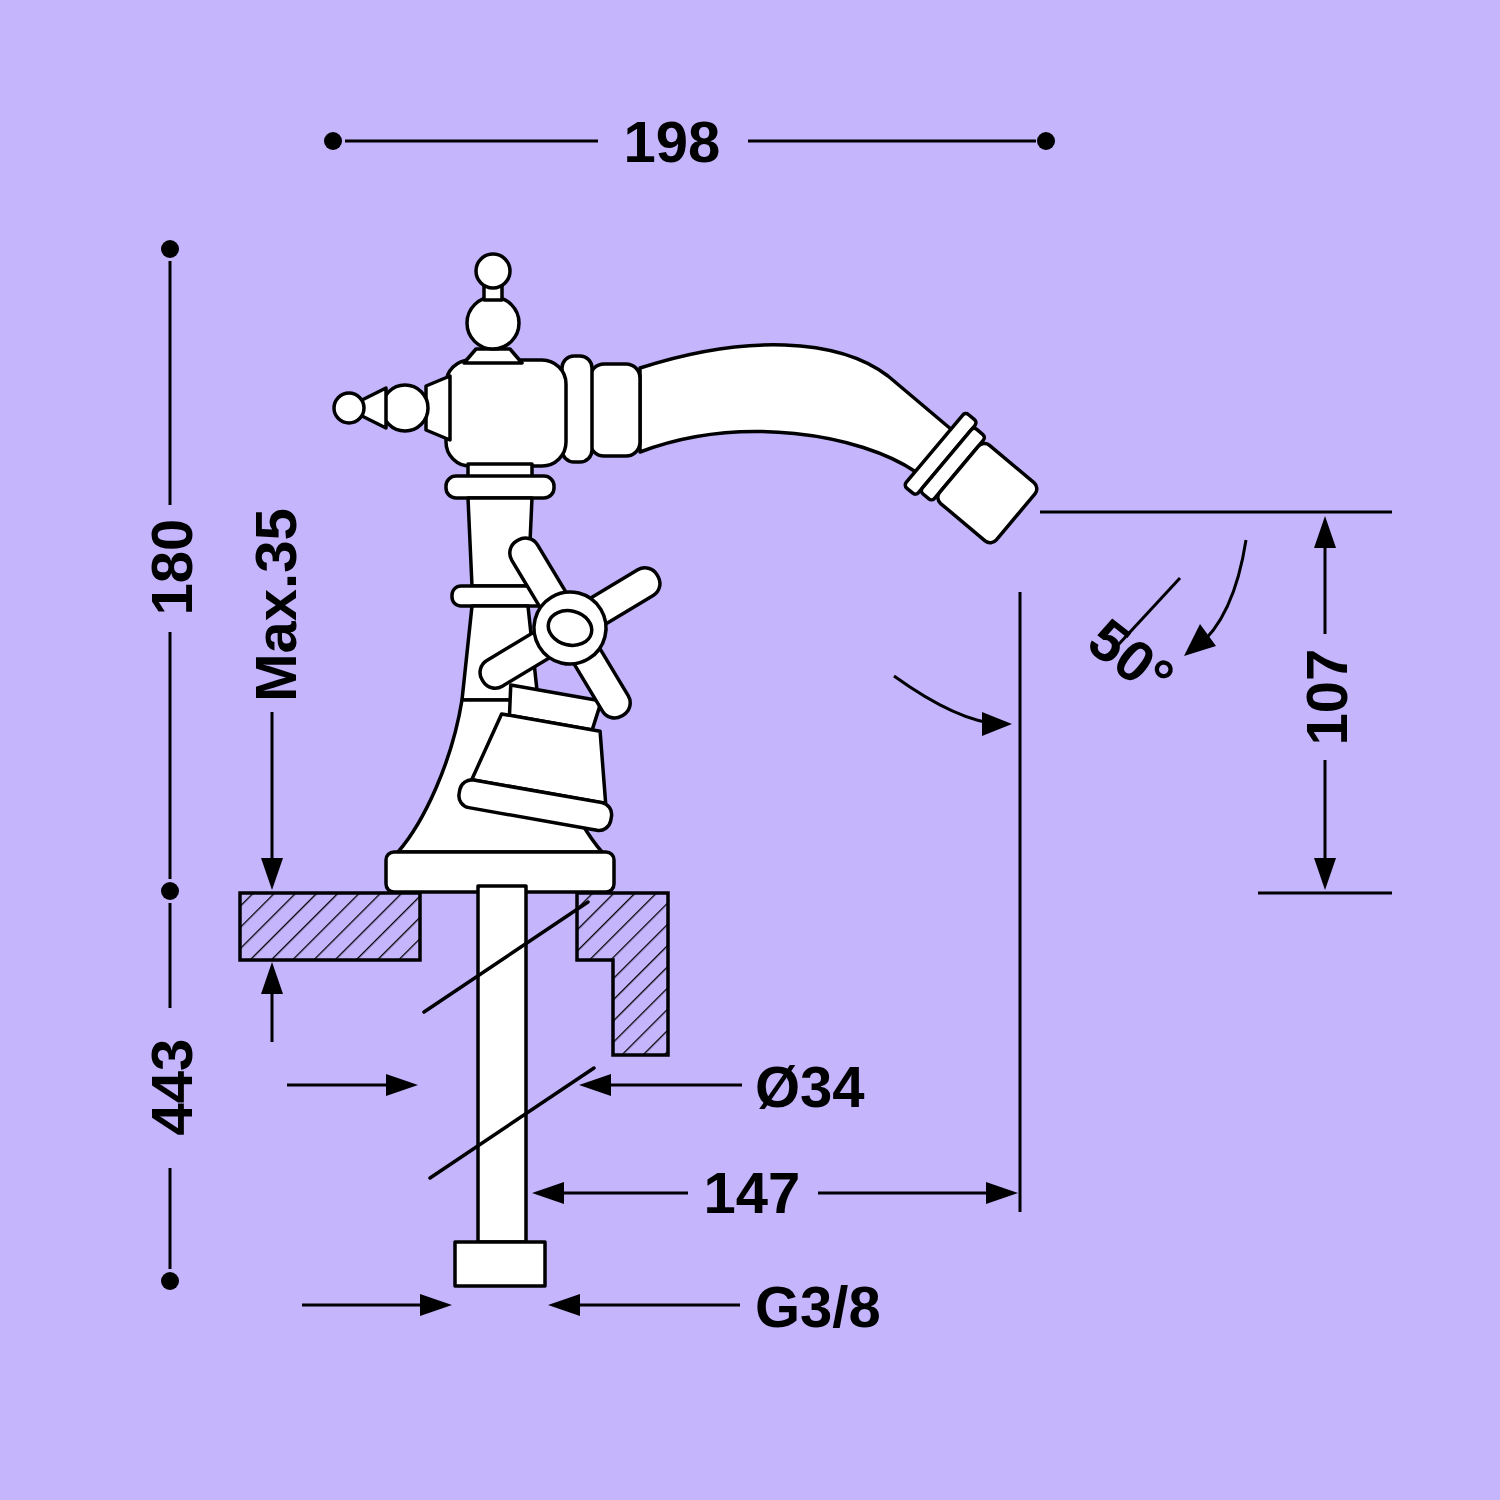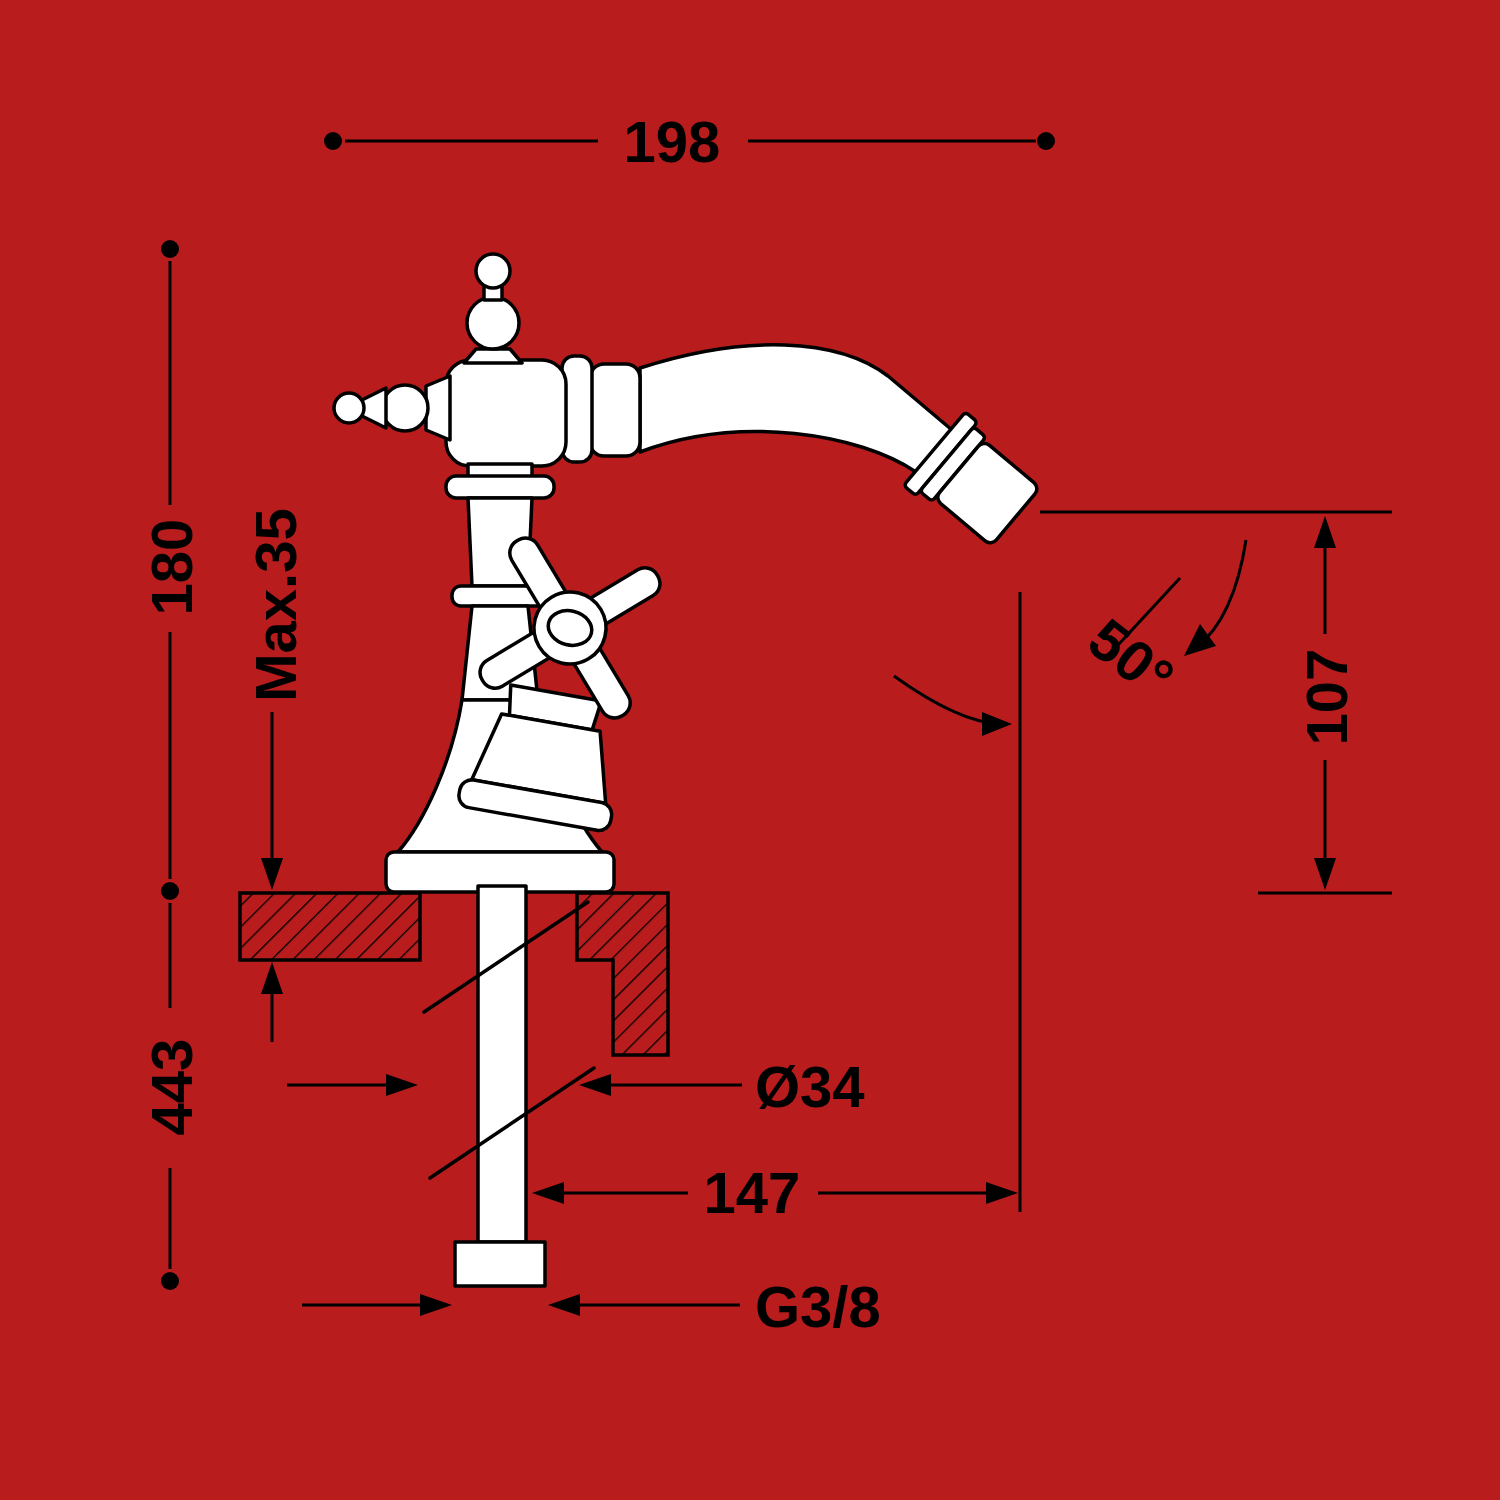--- a/index.html
+++ b/index.html
@@ -1,19 +1,19 @@
 <!DOCTYPE html>
 <html><head>
 <meta charset="utf-8">
 <style>
   html, body { margin: 0; padding: 0; background: #ffffff; }
   .stage {
     width: 1500px; height: 1500px;
     position: relative;
-    background: #b91c1c;
+    background: #c4b5fd;
     font-family: "Liberation Sans", sans-serif;
   }
   svg { display: block; }
   text.dim {
     font-family: "Liberation Sans", sans-serif;
     font-weight: bold;
     font-size: 58px;
     fill: #000000;
   }
   .ln   { stroke: #000; stroke-width: 3.5; fill: none; stroke-linecap: round; }

